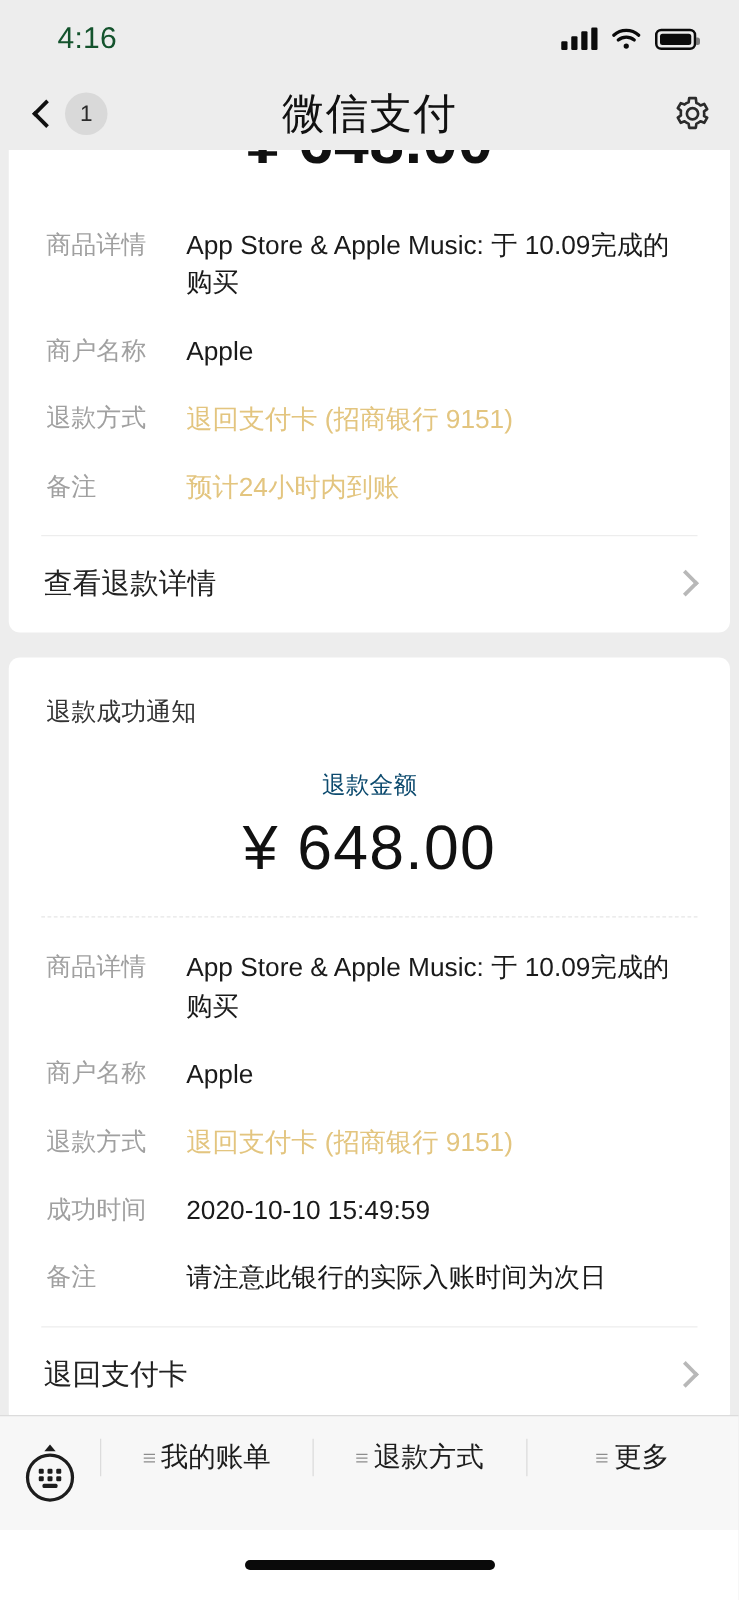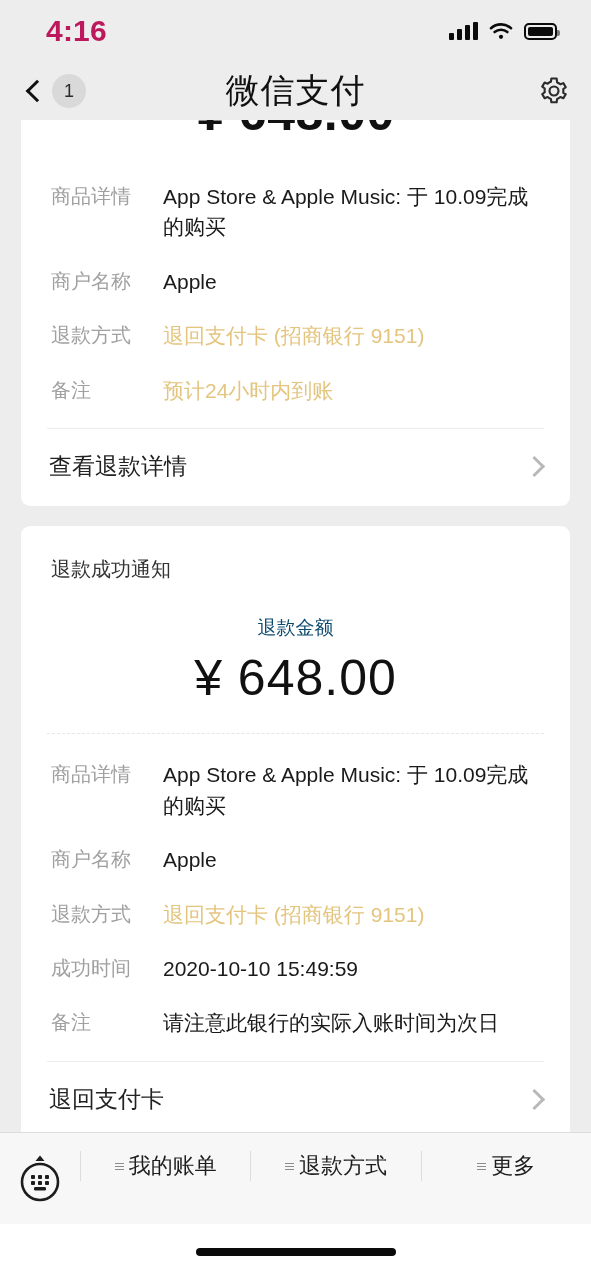--- a/index.html
+++ b/index.html
@@ -11,21 +11,21 @@
     overflow:hidden;
   }
   .phone { position:relative; width:591px; height:1280px; background:#ededed; display:flex; flex-direction:column; }
 
   
   .statusbar {
     height:62px; flex:0 0 62px; background:#ededed;
     display:flex; align-items:center; justify-content:space-between;
     padding:0 34px 0 46px;
   }
-  .status-time { font-size:30px; font-weight:700; color:#be185d; letter-spacing:.2px; }
+  .status-time { font-size:24px; font-weight:400; color:#14532d; letter-spacing:.2px; }
   .status-icons { display:flex; align-items:center; gap:11px; }
   .sig { display:flex; align-items:flex-end; gap:3px; height:18px; }
   .sig i { width:5px; background:#0b0b0b; border-radius:1px; display:block; }
   .sig i:nth-child(1){height:7px}
   .sig i:nth-child(2){height:11px}
   .sig i:nth-child(3){height:15px}
   .sig i:nth-child(4){height:18px}
   .batt { width:33px; height:17px; border:2px solid #0b0b0b; border-radius:5px; position:relative; padding:2px; }
   .batt::after { content:""; position:absolute; right:-5px; top:5px; width:3px; height:6px; background:#0b0b0b; border-radius:0 2px 2px 0; opacity:.5; }
   .batt i { display:block; width:100%; height:100%; background:#0b0b0b; border-radius:2px; }
@@ -48,21 +48,21 @@
     font-size:18px; color:#2b2b2b; font-weight:400;
   }
   .nav-title {
     position:absolute; left:0; right:0; text-align:center;
     font-size:34px; color:#111; font-weight:400; letter-spacing:1px;
   }
   .nav-right { margin-left:auto; z-index:2; display:flex; align-items:center; }
   .gear { width:30px; height:30px; display:block; }
 
   
-  .content { flex:1 1 auto; overflow:hidden; position:relative; padding:0 21px; }
+  .content { flex:1 1 auto; overflow:hidden; position:relative; padding:0 7px; }
 
   .card { background:#fff; border-radius:9px; margin-bottom:20px; }
   .card.first { border-radius:0 0 9px 9px; margin-top:0; }
 
   .amount-clip { height:36px; overflow:hidden; position:relative; }
   .amount-clip .big-amt {
     position:absolute; left:0; right:0; top:-36px; text-align:center;
     font-size:50px; font-weight:700; color:#111; letter-spacing:.5px;
   }
 

